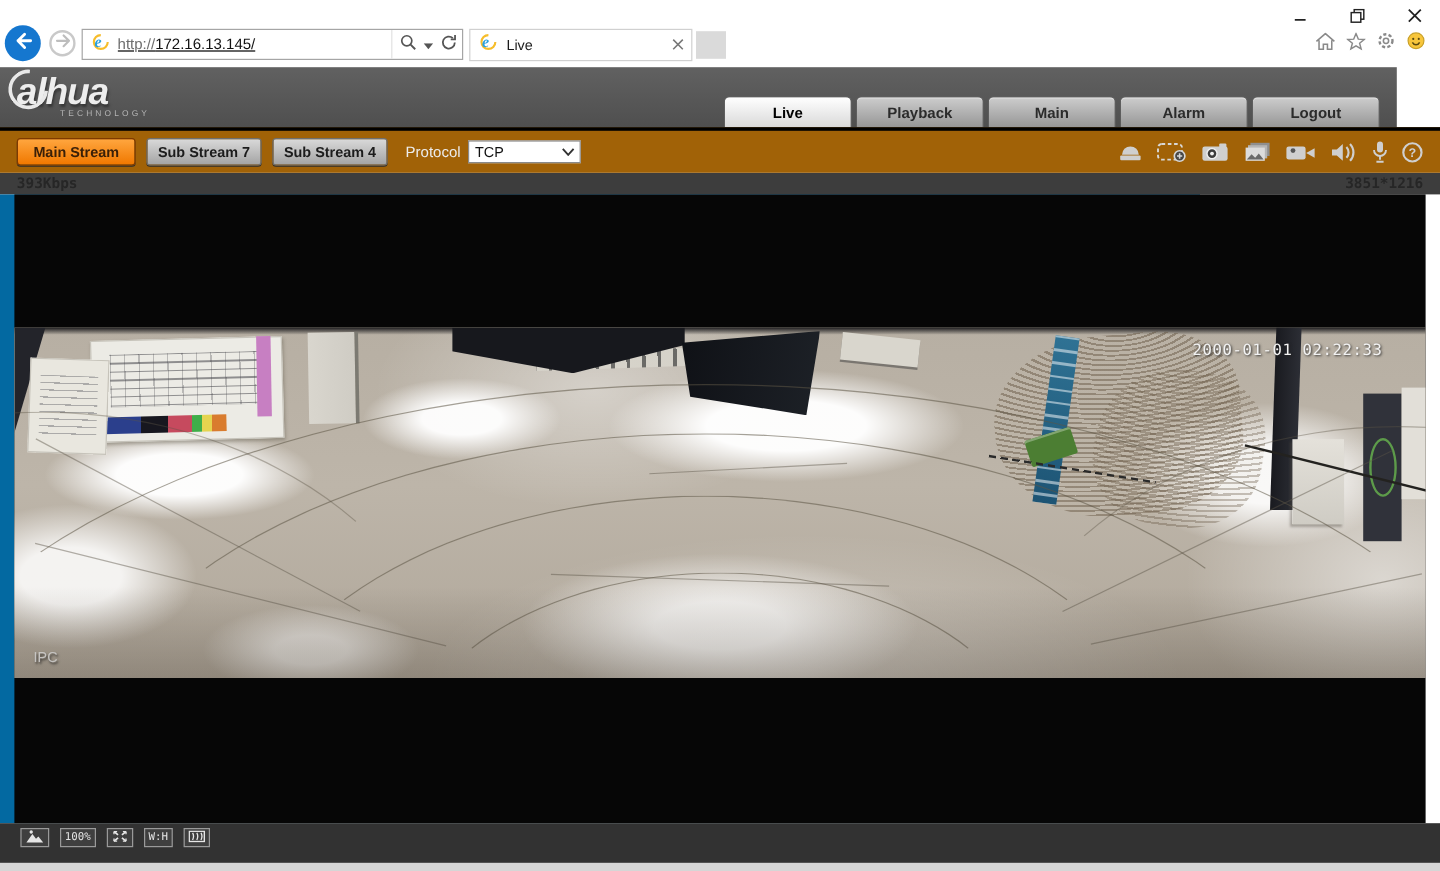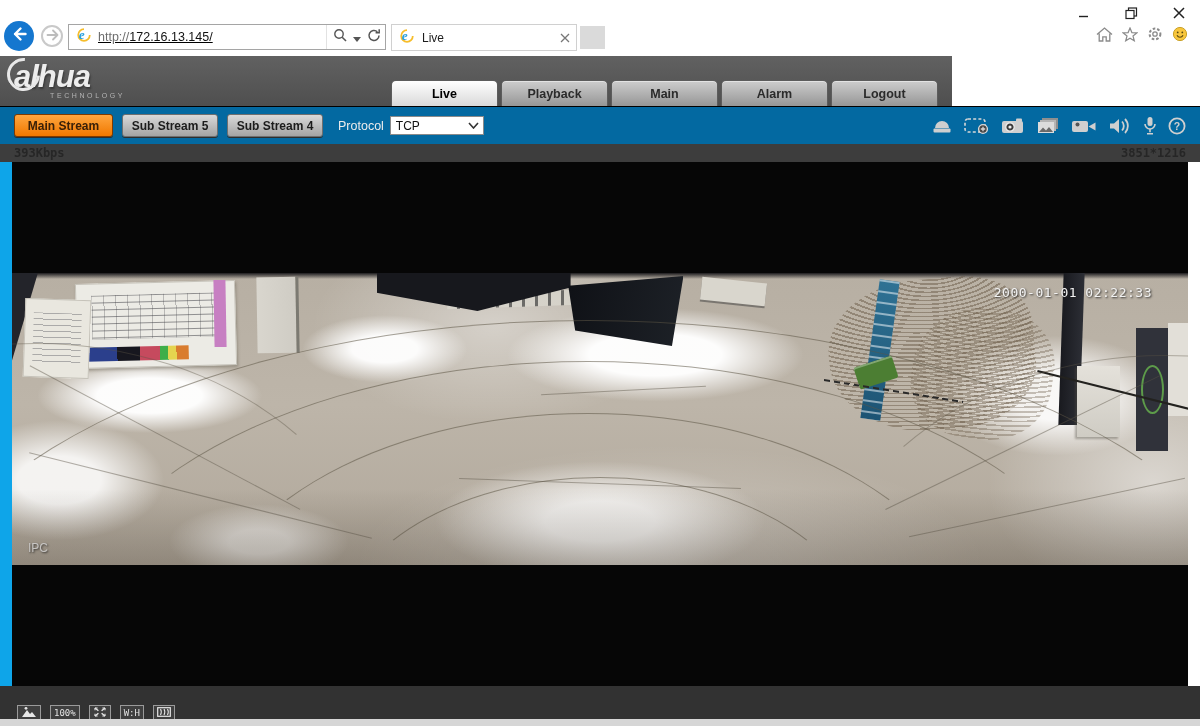--- a/index.html
+++ b/index.html
@@ -20,62 +20,62 @@
   .addr-url { flex:1; font-size:12.5px; white-space:nowrap; overflow:hidden; margin-left:5px;text-decoration:underline; }
   .addr-url .scheme { color:#6e6e6e; }
   .addr-url .host { color:#111; }
   .addr-tools { display:flex; align-items:center; gap:6px; border-left:1px solid #e2e2e2; padding-left:6px; height:100%; }
   .tab { position:absolute; left:391px; top:24px; width:186px; height:27px; border:1px solid #d0d0d0;
          background:#fff; display:flex; align-items:center; padding:0 6px; }
   .tab-title { flex:1; font-size:12px; color:#1c1c1c; margin-left:6px; }
   .newtab { position:absolute; left:580px; top:26px; width:25px; height:23px; background:#dadada; }
 
   
-  .hdr { position:relative; width:952px; height:50px;
+  .hdr { position:relative; width:1164px; height:50px;
          background:linear-gradient(180deg,#616161,#4f4f4f); }
   .logo { position:absolute; left:14px; top:3px; }
   .logo-text { font-size:31px; font-weight:bold; font-style:italic; color:#ededed;
                letter-spacing:-1px; text-shadow:1px 2px 2px rgba(30,30,30,.55); }
   .logo-a { position:relative; display:inline-block; }
   .logo-a::before { content:""; position:absolute; left:-7px; top:-1px; width:27px; height:27px;
                border:3px solid #e8e8e8; border-top-color:transparent; border-radius:50%;
                transform:rotate(50deg); }
   .logo-sub { font-size:7px; letter-spacing:2.6px; color:#b4b4b4; margin:-3px 0 0 36px; }
   .nav-tabs { position:absolute; right:14px; bottom:0; display:flex; gap:3px; }
   .nav-tab { width:107px; height:26px; border:1px solid #5c5c5c; border-bottom:none;
              border-radius:5px 5px 0 0; background:linear-gradient(180deg,#cdcdcd,#969696);
              color:#2b2b2b; font-size:12.5px; font-weight:bold; display:flex;
              align-items:center; justify-content:center; cursor:pointer;
              box-shadow:inset 0 1px 0 rgba(255,255,255,.45); }
   .nav-tab.active { background:linear-gradient(180deg,#ffffff,#d9d9d9); color:#000; }
 
   
-  .ctlbar { position:relative; width:1200px; height:38px; background:#0369a1;
-            border-top:1px solid #000000; display:flex; align-items:center; padding:0 14px; }
+  .ctlbar { position:relative; width:1200px; height:38px; background:#a16207;
+            border-top:3px solid #000000; display:flex; align-items:center; padding:0 14px; }
   .stream-btn { height:23px; border-radius:3px; font-size:12px; font-weight:bold;
                 display:flex; align-items:center; justify-content:center; cursor:pointer; }
   .stream-main { width:99px; margin-right:9px; background:linear-gradient(180deg,#ffa63f,#f07800);
                  border:1px solid #7e3a00; color:#3a2008; box-shadow:0 1px 0 #2e2e2e; }
   .stream-sub { width:96px; margin-right:9px; background:linear-gradient(180deg,#d9d9d9,#a4a4a4);
                 border:1px solid #6f6f6f; color:#1c1c1c; box-shadow:0 1px 0 #2e2e2e; }
   .proto-label { color:#ececec; font-size:12.5px; margin:0 6px 0 6px; }
   .proto-select { width:94px; height:19px; background:#fff; border:1px solid #8a8a8a;
                   display:flex; align-items:center; justify-content:space-between;
                   padding:0 4px 0 5px; font-size:12px; color:#111; cursor:pointer; }
   .ctl-icons { margin-left:auto; display:flex; align-items:center; gap:11px; }
   .ctl-icons span { display:flex; align-items:center; cursor:pointer; }
 
   
   .statusbar { width:1200px; height:18px; background:#3d3d3d; display:flex;
                justify-content:space-between; align-items:center; padding:0 14px;
                font-family:"DejaVu Sans Mono", monospace; font-size:12px; font-weight:bold;
                color:#262626; }
 
   
-  .video-stage { width:1000px; height:524px; background:#0ea5e9; padding:0 12px; }
+  .video-stage { width:1000px; height:524px; background:#0369a1; padding:0 12px; }
   .video-black { position:relative; width:1176px; height:524px; background:#060606; }
   .pano { position:absolute; left:0; top:111px; width:1176px; height:292px; overflow:hidden;
     background-image:
       radial-gradient(ellipse 150px 50px at 11.7% 42%, rgba(255,255,255,.97) 0 35%, rgba(255,255,255,0) 75%),
       radial-gradient(ellipse 110px 45px at 31.7% 26%, rgba(255,255,255,.95) 0 30%, rgba(255,255,255,0) 75%),
       radial-gradient(ellipse 190px 60px at 54.7% 28%, rgba(255,255,255,.97) 0 35%, rgba(255,255,255,0) 78%),
       radial-gradient(ellipse 150px 80px at 88.7% 42%, rgba(255,255,255,.9) 0 30%, rgba(255,255,255,0) 75%),
       radial-gradient(ellipse 220px 80px at 50% 85%, rgba(255,255,255,.8) 0 25%, rgba(255,255,255,0) 75%),
       radial-gradient(ellipse 140px 80px at 4% 71%, rgba(255,255,255,.85) 0 30%, rgba(255,255,255,0) 75%),
       radial-gradient(ellipse 120px 50px at 21% 92%, rgba(255,255,255,.6) 0 25%, rgba(255,255,255,0) 75%),
@@ -152,21 +152,21 @@
   .sp4 { left:76%; top:80%; width:24%; transform:rotate(-12deg); }
   .sp5 { left:38%; top:72%; width:24%; transform:rotate(2deg); }
   .sp6 { left:45%; top:40%; width:14%; transform:rotate(-3deg); }
   .osd-ts { position:absolute; right:36px; top:12px; font-family:"DejaVu Sans Mono", monospace;
             font-size:13px; color:#f2f2f2; text-shadow:1px 1px 2px rgba(35,35,35,.9); letter-spacing:.5px; }
   .osd-ch { position:absolute; left:16px; bottom:10px; font-size:12px; color:#ececec;
             text-shadow:1px 1px 2px rgba(35,35,35,.9); }
 
   
   .bottombar { position:relative; width:1200px; height:40px; background:#323232; }
-  .bb-tools { position:absolute; left:17px; top:19px; display:flex; gap:9px; align-items:center;justify-content:center; }
+  .bb-tools { position:absolute; left:17px; top:4px; display:flex; gap:9px; align-items:center;justify-content:center; }
   .bb-btn { height:16px; min-width:22px; background:#3f3f3f; border:1px solid #9a9a9a; color:#e3e3e3;
             display:flex; align-items:center; justify-content:center; padding:0 3px; cursor:pointer;
             font-family:"DejaVu Sans Mono", monospace; font-size:9px; }
   .bb-strip { position:absolute; left:0; bottom:0; width:100%; height:7px; background:#d6d6d6; }
 </style>
 </head>
 <body>
 
 <div class="chrome">
   <div class="win-controls">
@@ -281,21 +281,21 @@
     <div class="nav-tab active">Live</div>
     <div class="nav-tab">Playback</div>
     <div class="nav-tab">Main</div>
     <div class="nav-tab">Alarm</div>
     <div class="nav-tab">Logout</div>
   </div>
 </div>
 
 <div class="ctlbar">
   <div class="stream-btn stream-main">Main Stream</div>
-  <div class="stream-btn stream-sub">Sub Stream 5</div>
+  <div class="stream-btn stream-sub">Sub Stream 7</div>
   <div class="stream-btn stream-sub">Sub Stream 4</div>
   <span class="proto-label">Protocol</span>
   <div class="proto-select">
     <span>TCP</span>
     <svg width="11" height="7" viewBox="0 0 11 7">
         <path d="M1 1 L5.5 6 L10 1" stroke="#333" stroke-width="1.6" fill="none"></path>
       </svg>
   </div>
   <div class="ctl-icons">
     <span>

